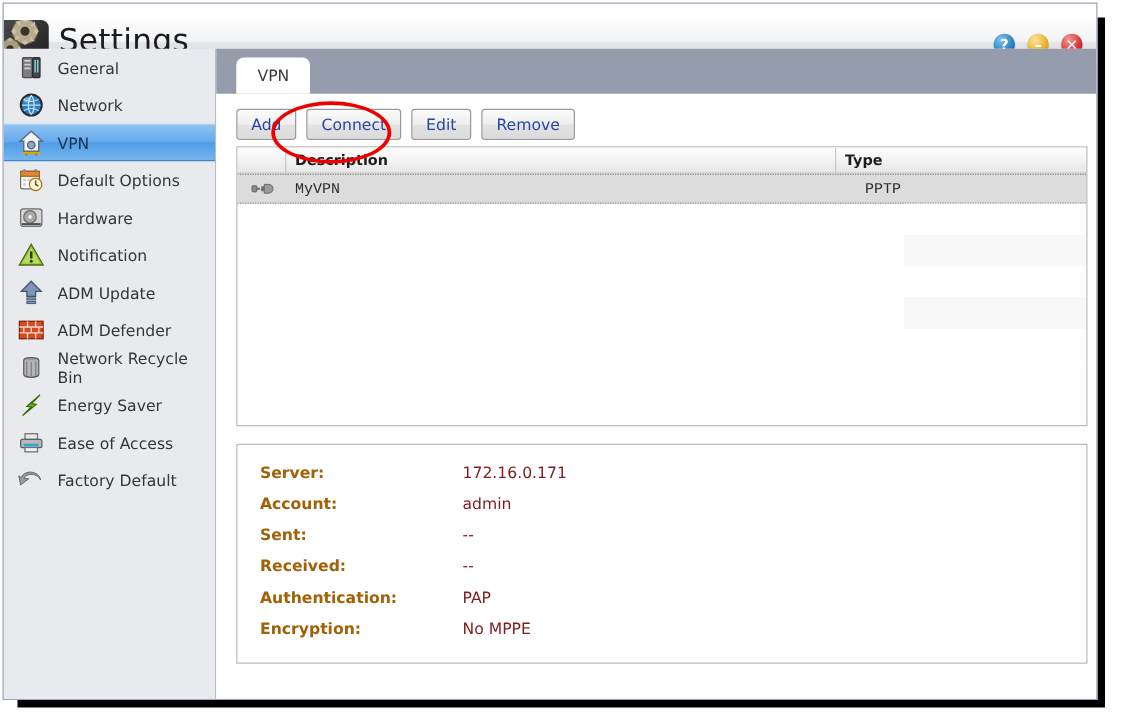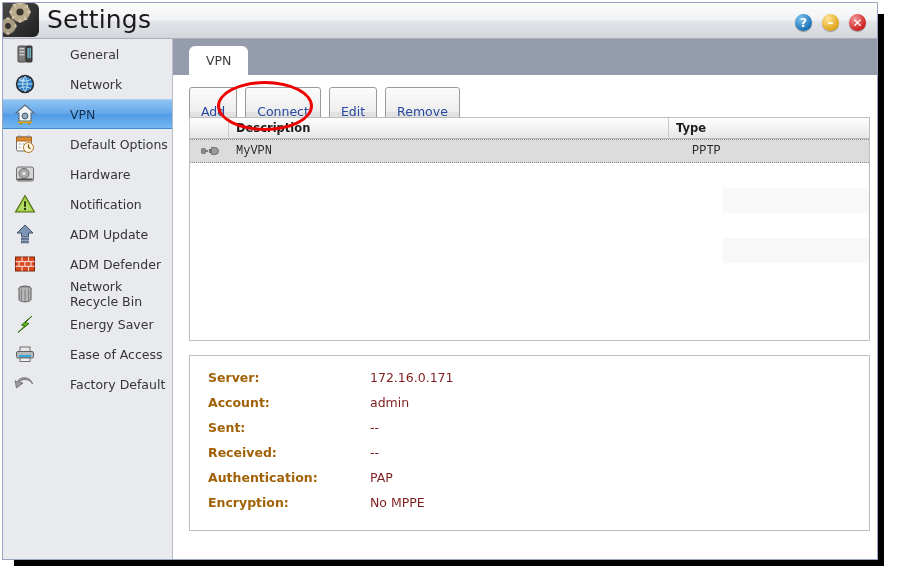--- a/index.html
+++ b/index.html
@@ -8,21 +8,21 @@
        -webkit-font-smoothing:antialiased;}
 
   
   #shadow{position:absolute;left:14px;top:14px;width:870px;height:552px;background:#000;}
   #window{position:absolute;left:2px;top:2px;width:876px;height:558px;
           background:#ffffff;border:1px solid #9aa3c0;box-sizing:border-box;overflow:hidden;}
 
   
   #titlebar{position:relative;height:35px;
             background:linear-gradient(to bottom,#fdfdfd 0%,#f2f3f5 48%,#e3e5e9 52%,#d3d6dc 100%);
-            border-bottom:1px solid #a9afba;}
+            border-bottom:1px solid #a9afba;margin-top:13px;}
   #applogo{position:absolute;left:0px;top:0px;width:36px;height:34px;
            background:linear-gradient(135deg,#4a4a4a,#1e1e1e);border-radius:0 6px 6px 0;overflow:hidden;}
   #applogo svg{position:absolute;left:-2px;top:-2px;}
   #apptitle{position:absolute;left:44px;top:2px;font-size:25px;color:#1b1b1b;
             letter-spacing:.2px;font-weight:400;}
   .winbtn{position:absolute;top:11px;width:17px;height:17px;border-radius:50%;
           box-shadow:0 1px 1px rgba(0,0,0,.35);}
   .winbtn span{position:absolute;left:0;top:0;width:100%;height:100%;
                display:flex;align-items:center;justify-content:center;
                color:#fff;font-size:12px;font-weight:bold;line-height:1;}
@@ -33,34 +33,34 @@
   
   #bodyrow{position:absolute;left:0;top:36px;right:0;bottom:0;}
   #sidebar{position:absolute;left:0;top:0;width:169px;bottom:0;background:#e8eaee;
            border-right:1px solid #b9bcc4;}
   #content{position:absolute;left:170px;top:0;right:0;bottom:0;background:#ffffff;}
 
   
   .navitem{position:relative;height:30px;display:flex;align-items:center;
            padding-left:10px;box-sizing:border-box;cursor:default;}
   .navitem .ico{width:24px;height:24px;margin-right:9px;flex:0 0 24px;position:relative;}
-  .navitem .lbl{font-size:12.5px;color:#353535;margin-left:24px;}
+  .navitem .lbl{font-size:12.5px;color:#353535;}
   .navitem.sel{background:linear-gradient(to bottom,#8fc3f2 0%,#64a8ea 48%,#4f9ce7 52%,#76b6ef 100%);
                border-top:1px solid #a8d2f6;border-bottom:1px solid #3f88cf;}
   .navitem.sel .lbl{color:#16324f;}
 
   
   #tabstrip{position:absolute;left:0;top:0;right:0;height:36px;background:#959cab;}
   #tab-vpn{position:absolute;left:16px;top:7px;height:29px;padding:0 17px;
            background:#ffffff;border-radius:6px 6px 0 0;display:flex;align-items:center;}
   #tab-vpn span{font-size:12.5px;color:#3b3b3b;}
 
   
   #toolbar{position:absolute;left:16px;top:48px;display:flex;gap:8px;}
-  .tbtn{height:23px;padding:12px 11px;display:flex;align-items:center;justify-content:center;
+  .tbtn{height:23px;padding:0 11px;display:flex;align-items:center;justify-content:center;
         font-size:12.5px;color:#2547a0;border:1px solid #9a9a9a;border-radius:3px;
         background:linear-gradient(to bottom,#fbfbfb 0%,#eeeeee 50%,#e2e2e2 51%,#dcdcdc 100%);
         box-shadow:inset 0 1px 0 #ffffff;cursor:default;white-space:nowrap;}
 
   
   #highlight{position:absolute;left:44px;top:42px;width:90px;height:44px;
              border:3px solid #ee0000;border-radius:50%;pointer-events:none;z-index:40;}
 
   
   #tablebox{position:absolute;left:16px;top:78px;width:679px;height:222px;

